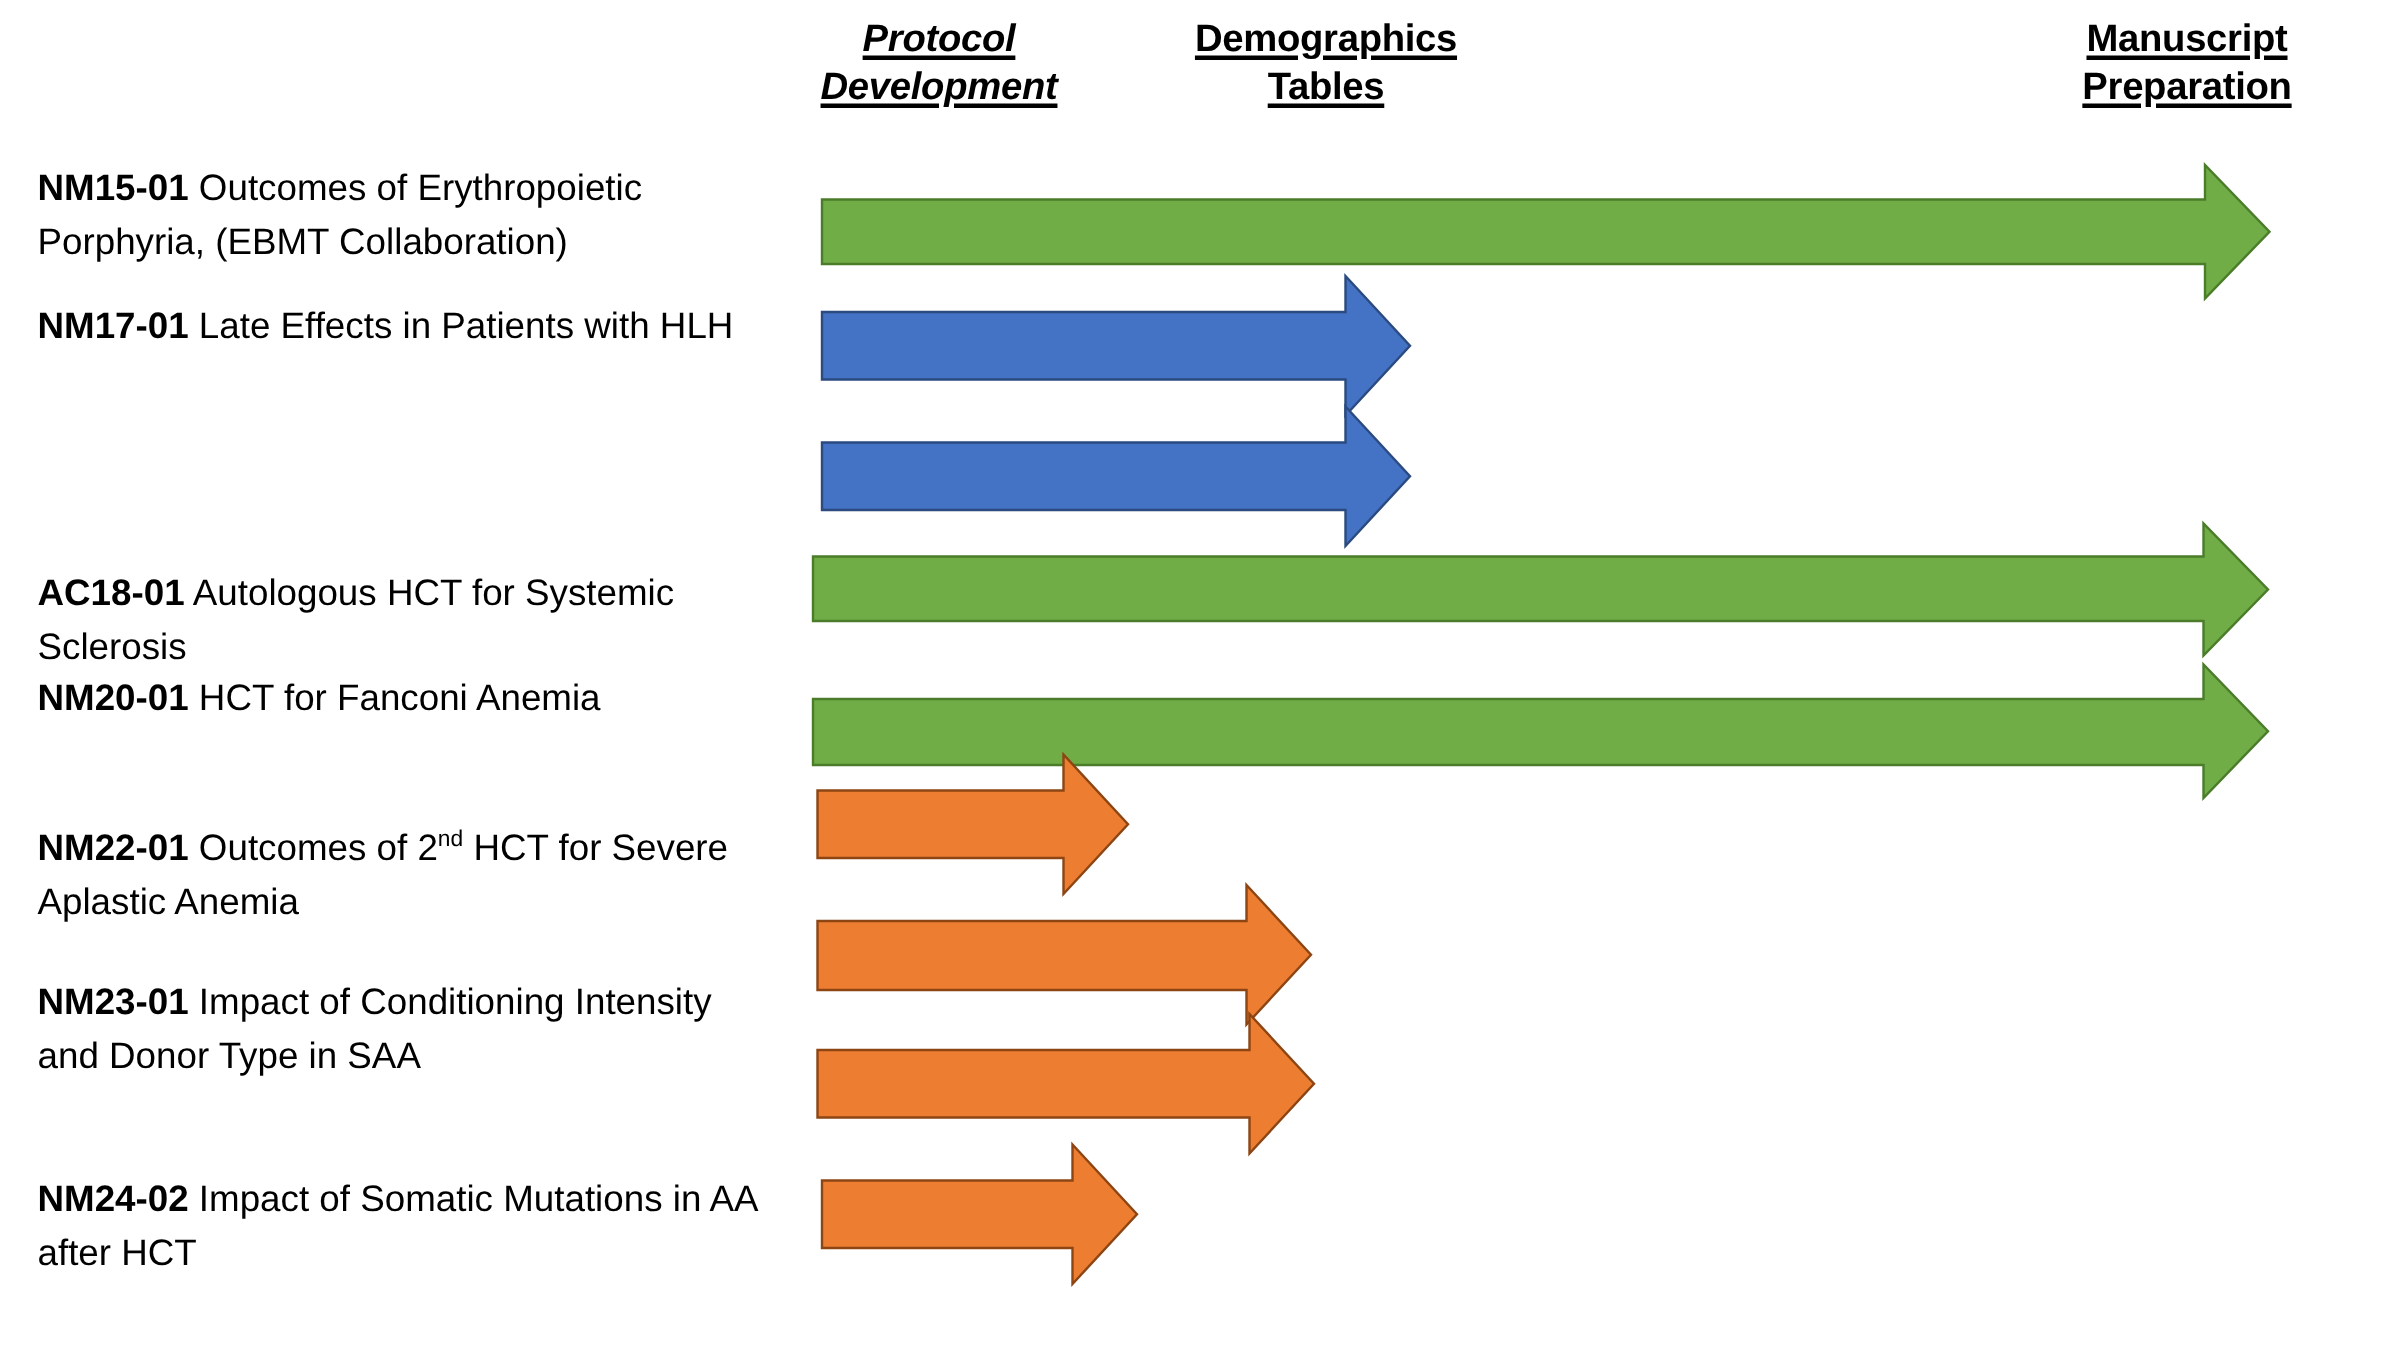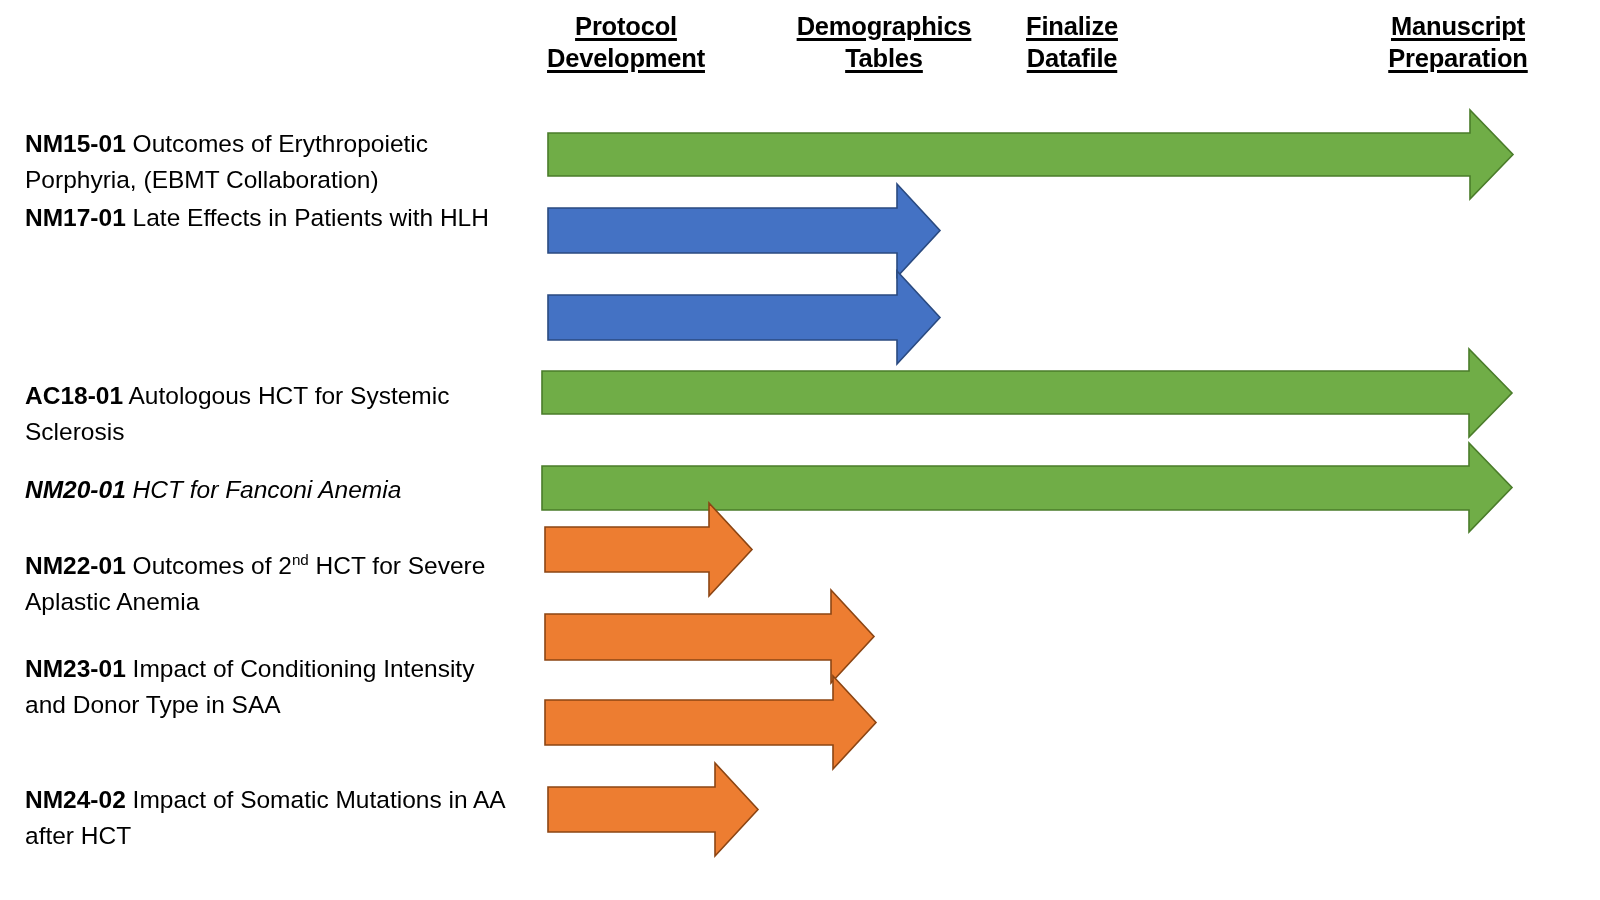--- a/index.html
+++ b/index.html
@@ -86,43 +86,39 @@
   .arrow-shape {
     stroke-width: 1.6px;
     stroke-linejoin: miter;
     vector-effect: non-scaling-stroke;
   }
 </style>
 </head>
 <body>
 
 <div id="phase-header">
-    <div class="phase-label" style="left: 476px; top: 10px; width: 300px;">
+    <div class="phase-label" style="left: 476px; top: 10px; width: 300px; font-style: italic;">
       <span class="pl-row"><span class="pl-line">Protocol</span></span>
       <span class="pl-row"><span class="pl-line">Development</span></span>
     </div>
     <div class="phase-label" style="left: 734px; top: 10px; width: 300px;">
       <span class="pl-row"><span class="pl-line">Demographics</span></span>
       <span class="pl-row"><span class="pl-line">Tables</span></span>
-    </div>
-    <div class="phase-label" style="left: 922px; top: 10px; width: 300px;">
-      <span class="pl-row"><span class="pl-line">Finalize</span></span>
-      <span class="pl-row"><span class="pl-line">Datafile</span></span>
     </div>
     <div class="phase-label" style="left: 1308px; top: 10px; width: 300px;">
       <span class="pl-row"><span class="pl-line">Manuscript</span></span>
       <span class="pl-row"><span class="pl-line">Preparation</span></span>
     </div>
   </div>
 
 <div id="study-list">
-    <div class="study-label" style="top: 126px;"><span class="code">NM15-01</span><span class="title"> Outcomes of Erythropoietic Porphyria, (EBMT Collaboration)</span></div>
+    <div class="study-label" style="top: 108px;"><span class="code">NM15-01</span><span class="title"> Outcomes of Erythropoietic Porphyria, (EBMT Collaboration)</span></div>
     <div class="study-label" style="top: 200px;"><span class="code">NM17-01</span><span class="title"> Late Effects in Patients with HLH</span></div>
     <div class="study-label" style="top: 378px;"><span class="code">AC18-01</span><span class="title"> Autologous HCT for Systemic Sclerosis</span></div>
-    <div class="study-label" style="top: 472px; font-style: italic;"><span class="code">NM20-01</span><span class="title"> HCT for Fanconi Anemia</span></div>
+    <div class="study-label" style="top: 448px;"><span class="code">NM20-01</span><span class="title"> HCT for Fanconi Anemia</span></div>
     <div class="study-label" style="top: 548px;"><span class="code">NM22-01</span><span class="title"> Outcomes of 2<sup>nd</sup> HCT for Severe Aplastic Anemia</span></div>
     <div class="study-label" style="top: 607px; margin-top: 44px;"><span class="code">NM23-01</span><span class="title"> Impact of Conditioning Intensity and Donor Type in SAA</span></div>
     <div class="study-label" style="top: 782px;"><span class="code">NM24-02</span><span class="title"> Impact of Somatic Mutations in AA after HCT</span></div>
   </div>
 
 <div id="arrow-layer">
   <svg id="arrow-svg" viewBox="0 0 1600 900" xmlns="http://www.w3.org/2000/svg">
       <polygon points="548,133 1470,133 1470,110 1513,154.5 1470,199 1470,176 548,176" fill="#70AD47" stroke="#4A7C2A" class="arrow-shape"></polygon>
       <polygon points="548,208 897,208 897,184 940,230.5 897,277 897,253 548,253" fill="#4472C4" stroke="#2A4A80" class="arrow-shape"></polygon>
       <polygon points="548,295 897,295 897,271 940,317.5 897,364 897,340 548,340" fill="#4472C4" stroke="#2A4A80" class="arrow-shape"></polygon>

